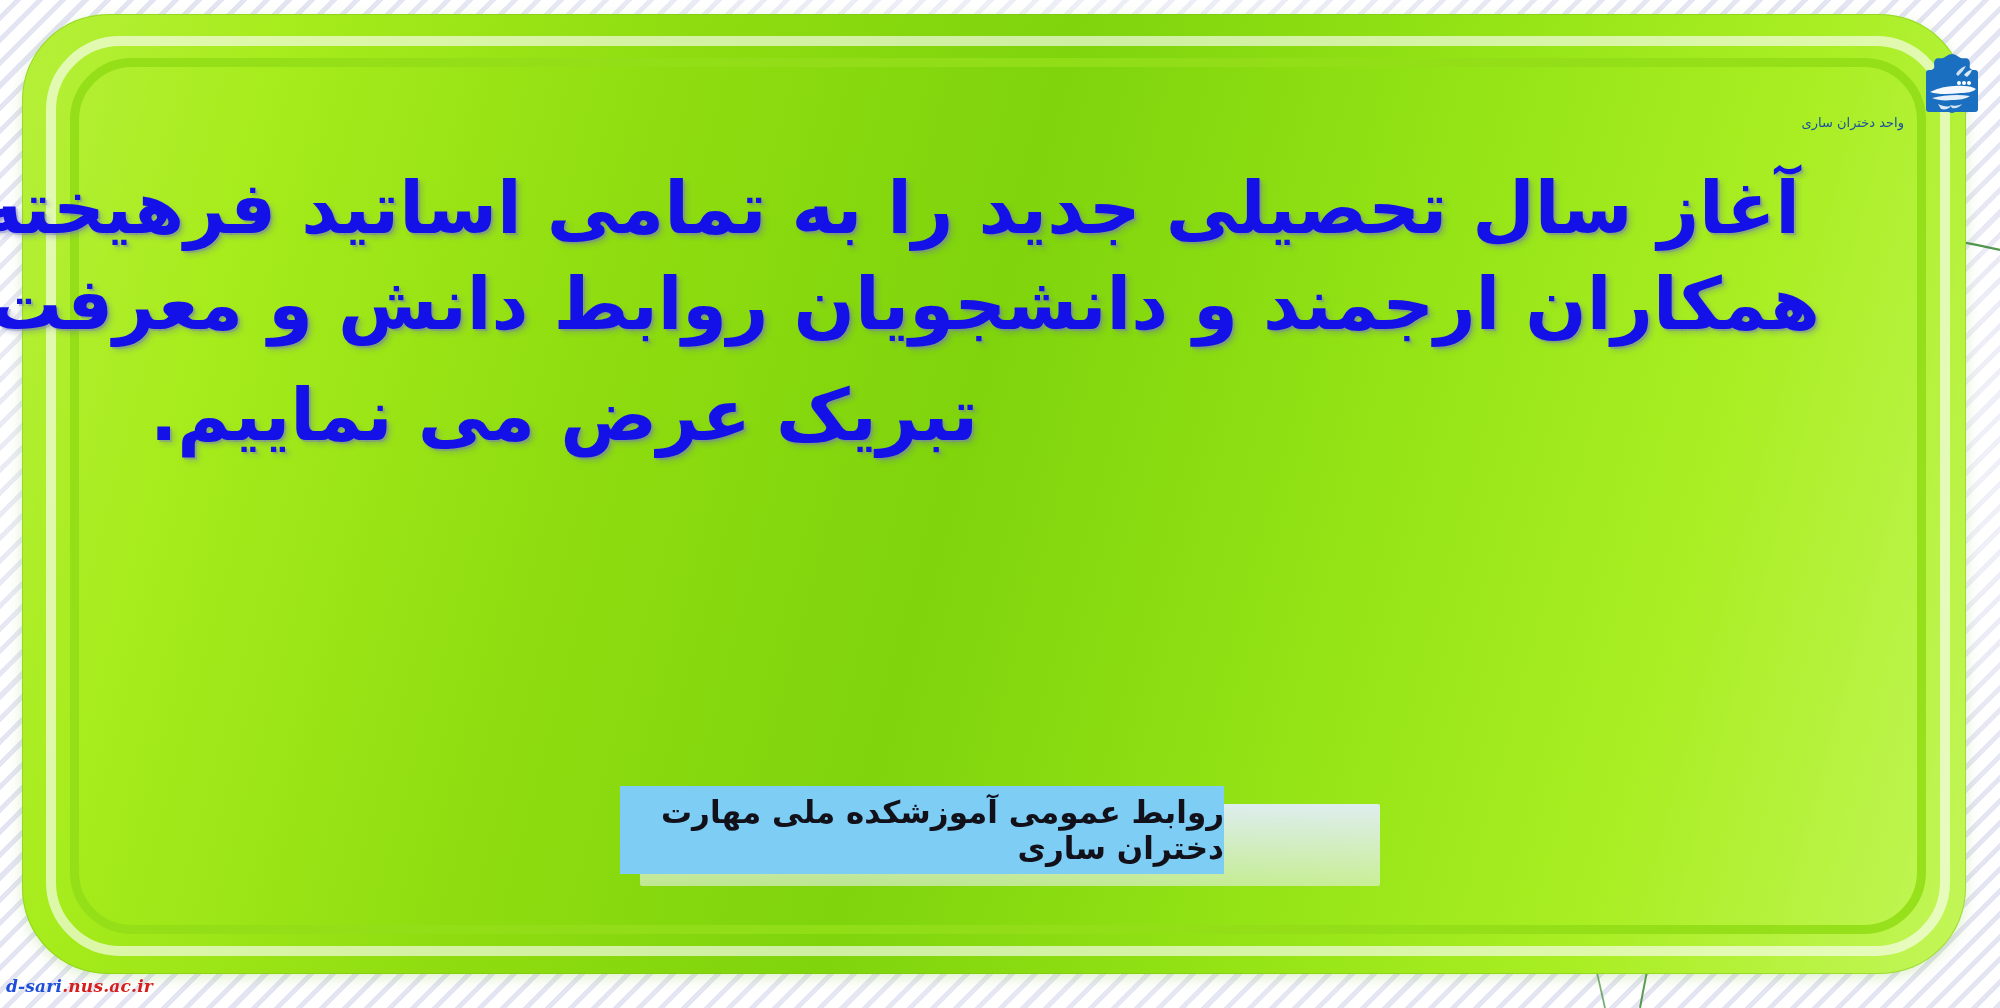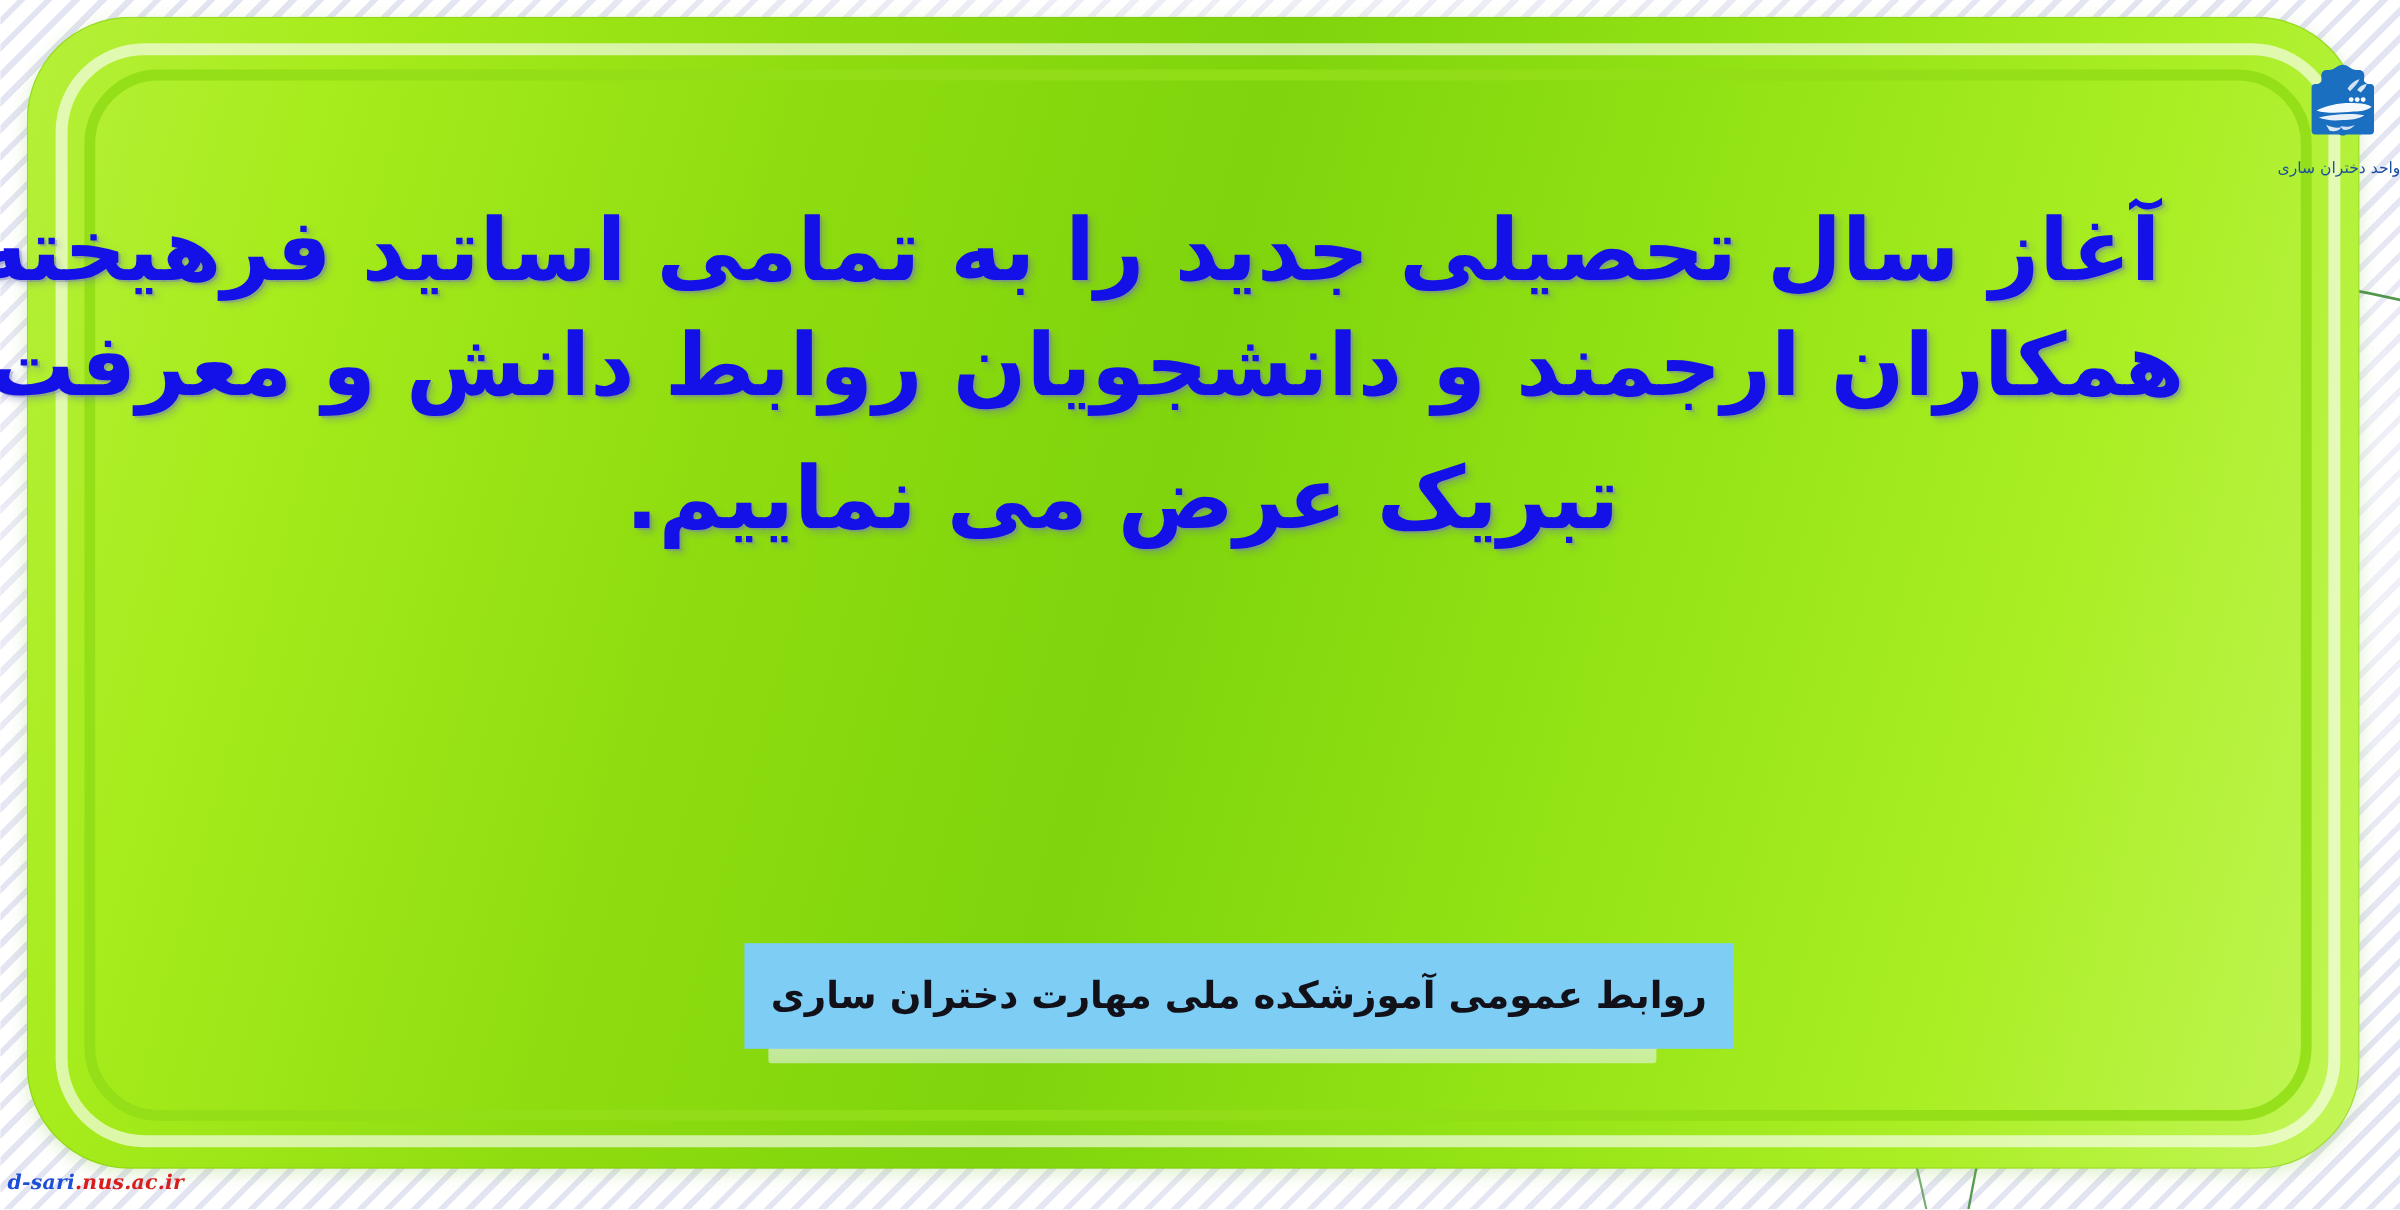--- a/index.html
+++ b/index.html
@@ -84,22 +84,22 @@
   
   .deco { position: absolute; pointer-events: none; }
   .deco-svg { display: block; }
 
   
   .logo-block {
     position: absolute;
     left: 0; right: 0;
     top: 52px;
     display: flex;
-    flex-direction: column;
-    align-items: flex-start;
+    flex-direction: row;
+    align-items: flex-end;
   }
   .logo-mark { display: block; }
   .logo-caption {
     margin-top: 3px;
     font-size: 13px;
     color: #1b4f9e;
     letter-spacing: 0.5px;
     font-family: "DejaVu Sans", "Liberation Sans", sans-serif;
   }
 
@@ -119,37 +119,37 @@
     font-weight: 700;
     color: #1410e8;
     white-space: nowrap;
     text-shadow:
        2px 2px 0 rgba(120,125,190,0.40),
        4px 4px 5px rgba(100,105,170,0.30);
     font-family: "DejaVu Sans", "Liberation Sans", sans-serif;
   }
   .headline-line.l1 { text-align: right;  padding-right: 50px; }
   .headline-line.l2 { text-align: right;  padding-right: 30px; }
-  .headline-line.l3 { text-align: center; padding-right: 130px; margin-top: 14px; }
+  .headline-line.l3 { text-align: left; padding-right: 130px; margin-top: 14px; }
 
   
   .banner-shadow {
     position: absolute;
     left: 640px;
     top: 804px;
     width: 740px;
     height: 82px;
     background: linear-gradient(180deg, rgba(226,238,250,0.95), rgba(238,245,252,0.55));
     border-radius: 2px;
   }
   .banner {
     position: absolute;
     left: 620px;
     top: 786px;
-    width: 824px;
+    width: 604px;
     height: 88px;
     background: #7dcdf5;
     display: flex;
     align-items: center;
     justify-content: center;
     direction: rtl;
   }
   .banner-text {
     font-size: 31px;
     font-weight: 700;

